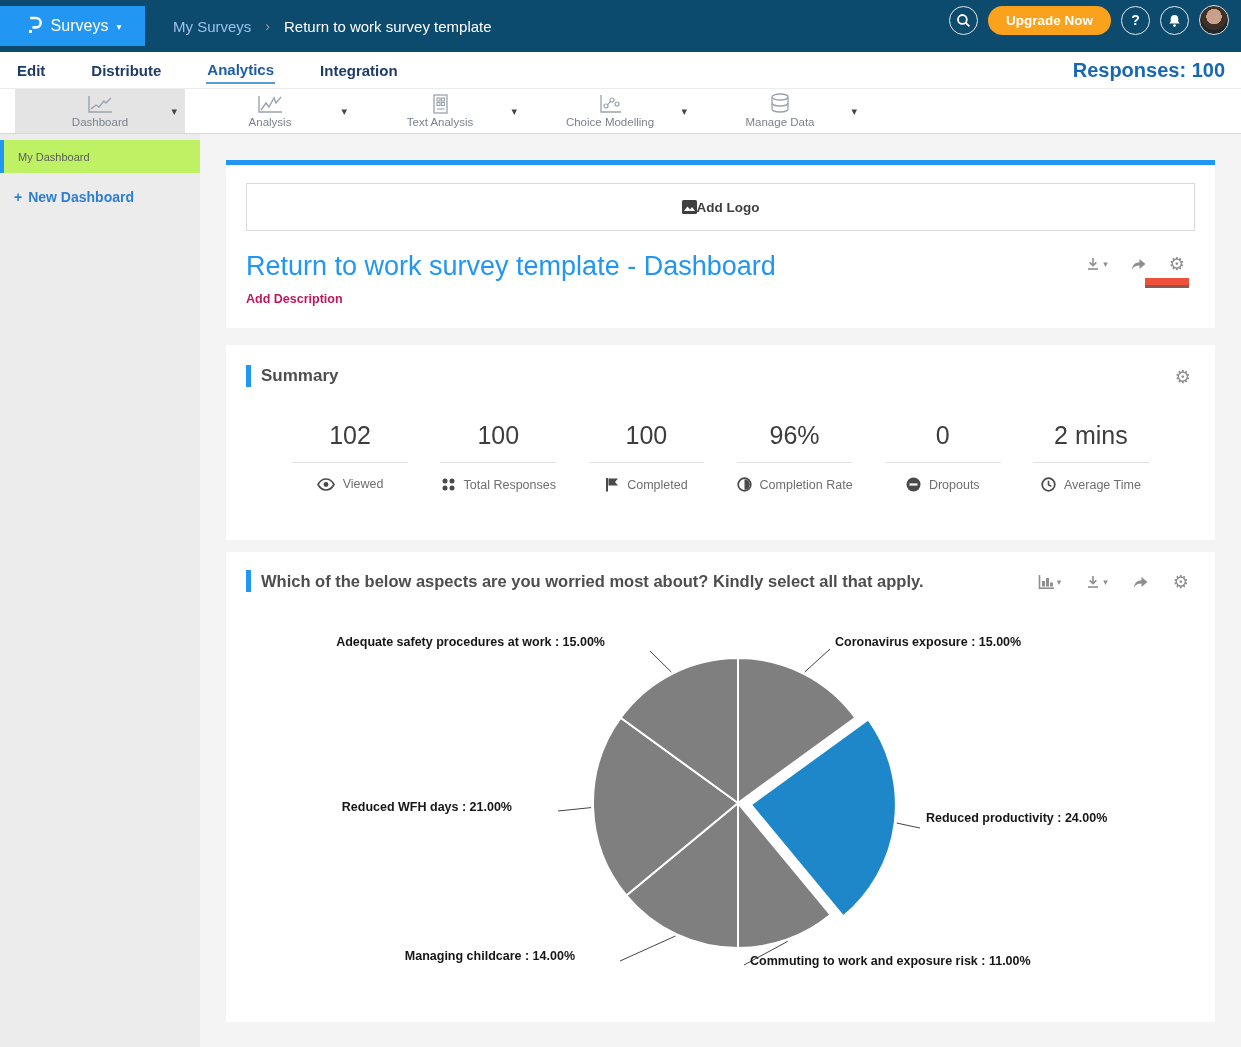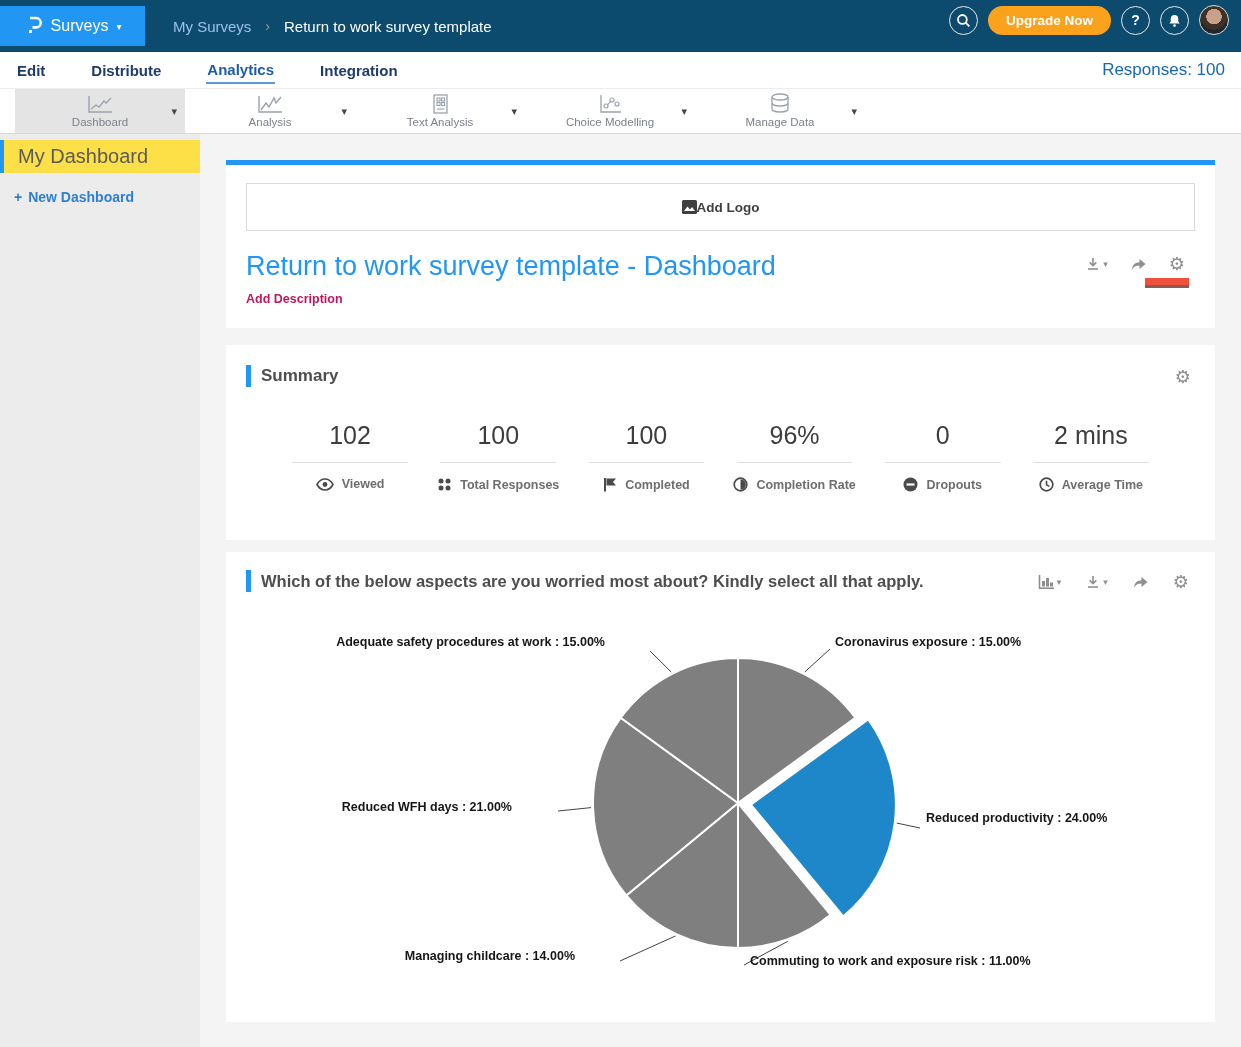--- a/index.html
+++ b/index.html
@@ -22,38 +22,38 @@
                 font-weight:700; font-size:14px; background:transparent; }
   .upgrade-btn { height:29px; padding:0 18px; border:none; border-radius:15px; background:#faa21b;
                  color:#fff; font-weight:700; font-size:13.5px; cursor:pointer; }
   .avatar { width:30px; height:30px; border-radius:50%; border:1.5px solid #ddd; cursor:pointer;
             background:radial-gradient(circle at 50% 38%, #c9a18a 0 34%, #3e3128 35% 58%, #23272b 59%); }
 
   
   .navrow { height:36px; background:#fff; display:flex; align-items:center; padding:0 16px; position:relative; }
   .navtab { font-size:15px; font-weight:600; color:#1f3c68; margin-right:44px; padding:4px 1px; cursor:pointer; }
   .navtab.active { color:#1d5da8; border-bottom:2px solid #5b9bd5; }
-  .responses { position:absolute; right:16px; color:#1668b3; font-size:17px; font-weight:400; }
+  .responses { position:absolute; right:16px; color:#1668b3; font-size:20px; font-weight:700; }
 
   
   .toolbar { height:46px; background:#fff; border-top:1px solid #ececec; border-bottom:1px solid #d8d8d8;
              display:flex; padding-left:15px; }
   .toolgroup { width:170px; height:100%; position:relative; display:flex; flex-direction:column;
                align-items:center; justify-content:center; cursor:pointer; }
   .toolgroup.active { background:#e4e4e4; }
   .toolgroup .tg-icon { height:20px; display:flex; align-items:flex-end; color:#9aa3ad; }
   .toolgroup .tg-label { font-size:11.5px; color:#7c828c; margin-top:2px; }
   .toolgroup .tg-caret { position:absolute; right:8px; top:50%; transform:translateY(-50%);
                          font-size:11px; color:#3f4650; }
 
   
   .app-body { display:flex; height:925px; }
   .sidebar { width:200px; background:#ececec; flex:none; }
-  .side-item { height:33px; margin-top:6px; background:#fde047; border-left:4px solid #2196f3;
-               display:flex; align-items:center; padding-left:14px; font-size:20px; color:#5b5b5b; cursor:pointer; }
+  .side-item { height:33px; margin-top:6px; background:#bef264; border-left:4px solid #2196f3;
+               display:flex; align-items:center; padding-left:14px; font-size:11px; color:#5b5b5b; cursor:pointer; }
   .side-new { margin:16px 0 0 14px; color:#2e7fd1; font-size:14px; font-weight:600; cursor:pointer;
               display:flex; gap:6px; align-items:center; }
   .main { flex:1; overflow:hidden; padding:0 26px; }
 
   .card { background:#fff; }
   .card-1 { margin-top:26px; padding-bottom:22px; position:relative; }
   .blue-top { height:5px; background:#2196f3; }
   .addlogo-box { margin:18px 20px 0 20px; height:48px; border:1px solid #d9d9d9;
                  display:flex; align-items:center; justify-content:center; gap:0;
                  font-size:13.5px; color:#3f3f3f; font-weight:600; cursor:pointer; }
@@ -70,21 +70,21 @@
   .card-2 { margin-top:17px; padding:20px 20px 48px 20px; position:relative; }
   .sec-head { display:flex; align-items:center; gap:10px; }
   .blue-bar { width:5px; height:22px; background:#2196f3; flex:none; }
   .sec-title { font-size:17px; font-weight:700; color:#4e4e4e; }
   .card-gear { position:absolute; right:24px; top:24px; }
   .stats-row { display:flex; margin-top:34px; padding:0 30px; }
   .stat { flex:1; display:flex; flex-direction:column; align-items:center; }
   .stat-inner { width:78%; max-width:150px; display:flex; flex-direction:column; align-items:center; }
   .stat-value { font-size:25px; font-weight:400; color:#3d3d3d; }
   .stat-rule { width:100%; border-top:1px solid #e0e0e0; margin:12px 0 14px 0; }
-  .stat-foot { display:flex; align-items:center; gap:8px; font-size:12.5px; font-weight:700; color:#6e6e6e; white-space:nowrap; }
+  .stat-foot { display:flex; align-items:center; gap:8px; font-size:12.5px; font-weight:400; color:#6e6e6e; white-space:nowrap; }
   .stat-foot svg { color:#4a4a4a; flex:none; }
 
   
   .card-3 { margin-top:12px; padding:18px 20px 0 20px; position:relative; height:470px; }
   .q-title { font-size:16.5px; font-weight:700; color:#4e4e4e; max-width:760px; }
   .q-icons { position:absolute; right:26px; top:22px; display:flex; gap:24px; align-items:center; }
   .chart-area { position:relative; margin-top:8px; height:412px; }
   .chart-area svg.pie { position:absolute; left:0; top:0; }
   .pie-label { position:absolute; font-size:12.5px; font-weight:700; color:#161616; white-space:nowrap; }
   .pl-0 { left:589px; top:35px; }

